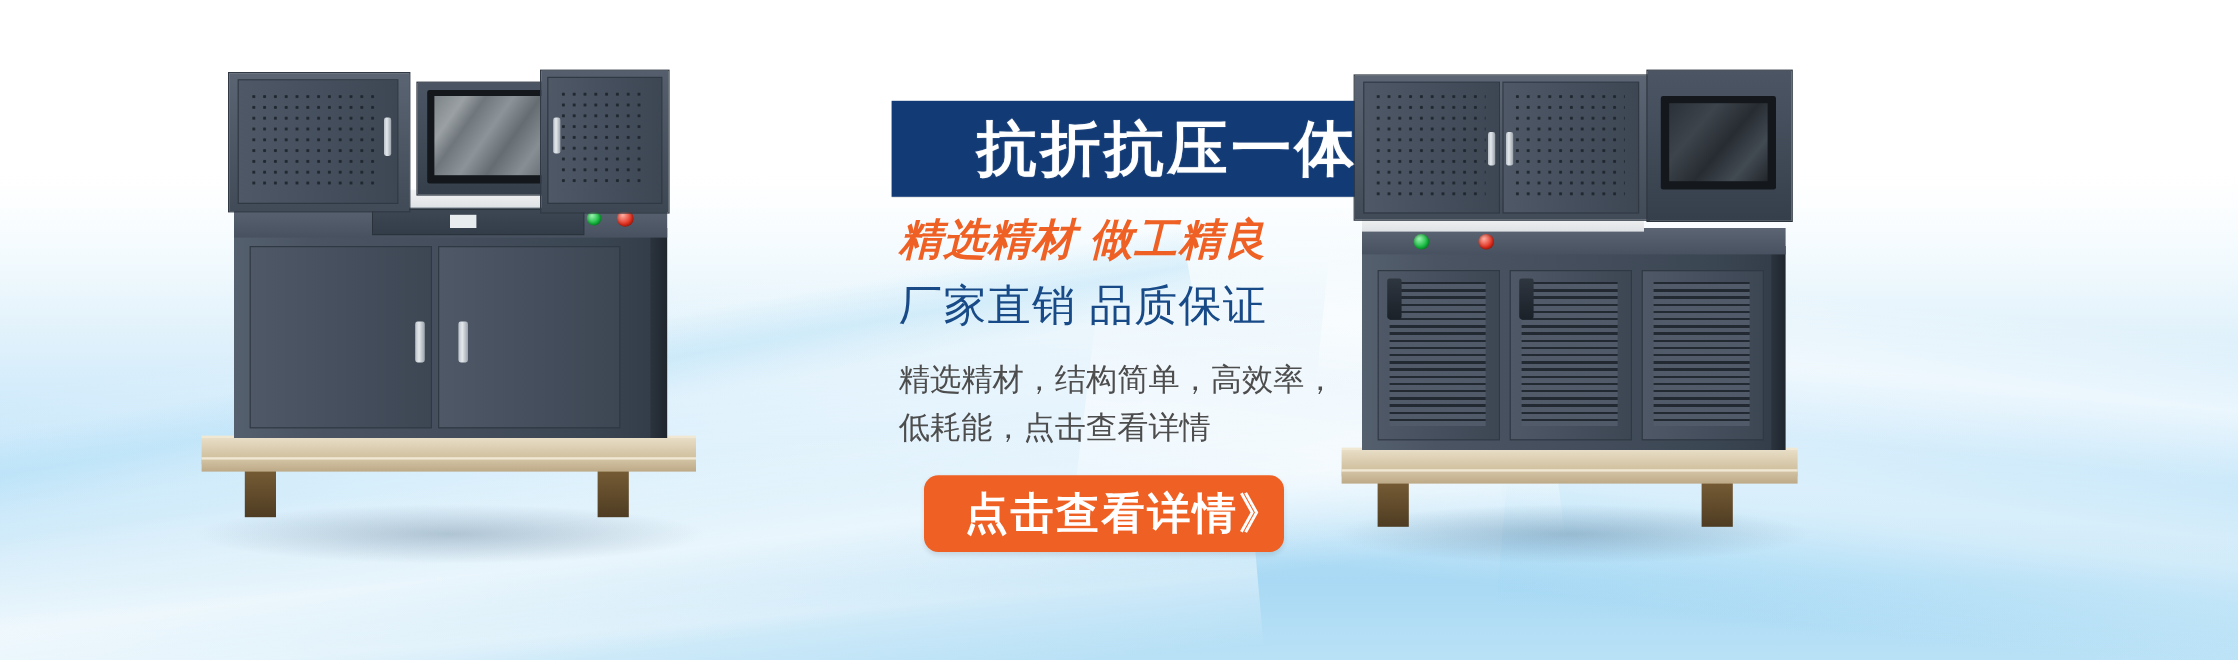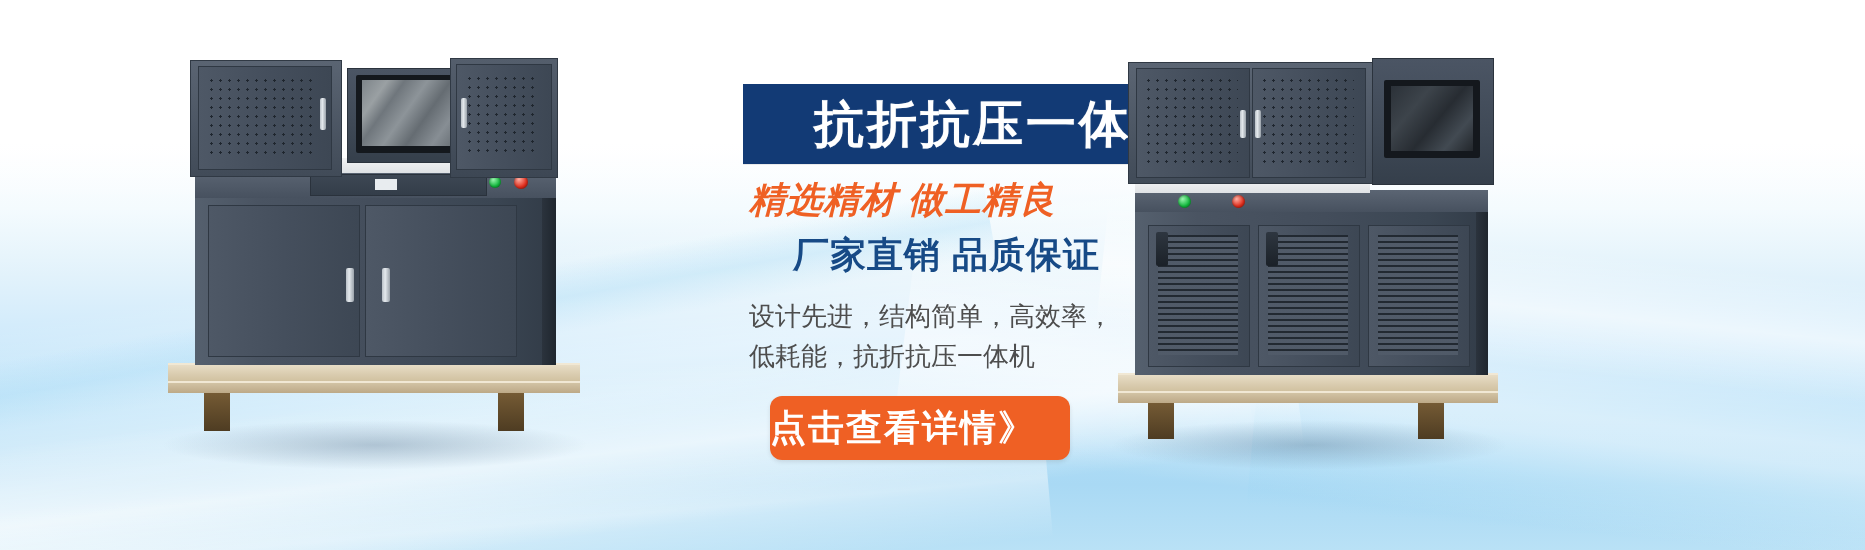--- a/index.html
+++ b/index.html
@@ -39,29 +39,29 @@
 
   .headband{width:513px;height:80px;background:#123a75;
             display:flex;align-items:center;justify-content:center;
             box-shadow:0 1px 0 rgba(0,0,0,.08);}
   .headband .ht{color:#fff;font-size:50px;font-weight:bold;letter-spacing:3px;
                 line-height:50px;white-space:nowrap;
                 text-shadow:0 0 1px rgba(255,255,255,.5);}
 
   .line-orange{margin-top:12px;color:#ef6024;font-size:36px;font-weight:bold;
                letter-spacing:1px;white-space:nowrap;padding-left:6px;font-style:italic;}
-  .line-navy{margin-top:6px;color:#174a86;font-size:36px;font-weight:bold;
-             letter-spacing:1px;white-space:nowrap;padding-left:6px;margin-left:44px;}
+  .line-navy{margin-top:6px;color:#174a86;font-size:36px;font-weight:normal;
+             letter-spacing:1px;white-space:nowrap;padding-left:6px;}
 
   .desc{margin-top:16px;padding-left:6px;}
   .desc div{color:#4d4d4d;font-size:26px;line-height:40px;white-space:nowrap;}
 
   .cta{position:absolute;left:770px;top:396px;width:300px;height:64px;
        background:#ef6024;border-radius:12px;border:none;
-       display:flex;align-items:center;justify-content:flex-start;cursor:pointer;
+       display:flex;align-items:center;justify-content:flex-end;cursor:pointer;
        box-shadow:0 2px 4px rgba(0,0,0,.10);}
   .cta span{color:#fff;font-size:36px;font-weight:bold;letter-spacing:2px;white-space:nowrap;}
 
   
   .mach{position:absolute;}
   .pallet{position:absolute;background:linear-gradient(to bottom,#e8ddc6 0%,#d9cbae 45%,#c9b893 100%);
           border-top:2px solid #f1e8d4;}
   .pallet-leg{position:absolute;background:#6b5333;}
   .body{position:absolute;background:linear-gradient(to right,#55606e 0%,#4a5462 18%,#434d5b 55%,#3b4653 85%,#333d49 100%);}
   .door{position:absolute;background:linear-gradient(to right,#4e5866 0%,#454f5d 50%,#3d4754 100%);
@@ -144,22 +144,22 @@
   <div class="textcol">
 
     <div class="headband">
       <div class="ht">抗折抗压一体机</div>
     </div>
 
     <div class="line-orange">精选精材 做工精良</div>
     <div class="line-navy">厂家直销 品质保证</div>
 
     <div class="desc">
-      <div>设计先进，结构简单，高效率，</div>
-      <div>低耗能，抗折抗压一体机</div>
+      <div>精选精材，结构简单，高效率，</div>
+      <div>低耗能，点击查看详情</div>
     </div>
   </div>
 
   <div class="cta">
     <span>点击查看详情》</span>
   </div>
 
   <div class="mach" style="left:1100px;top:40px;width:420px;height:430px;">
 
     <div class="shadowL" style="left:10px;top:380px;width:400px;height:50px;"></div>

